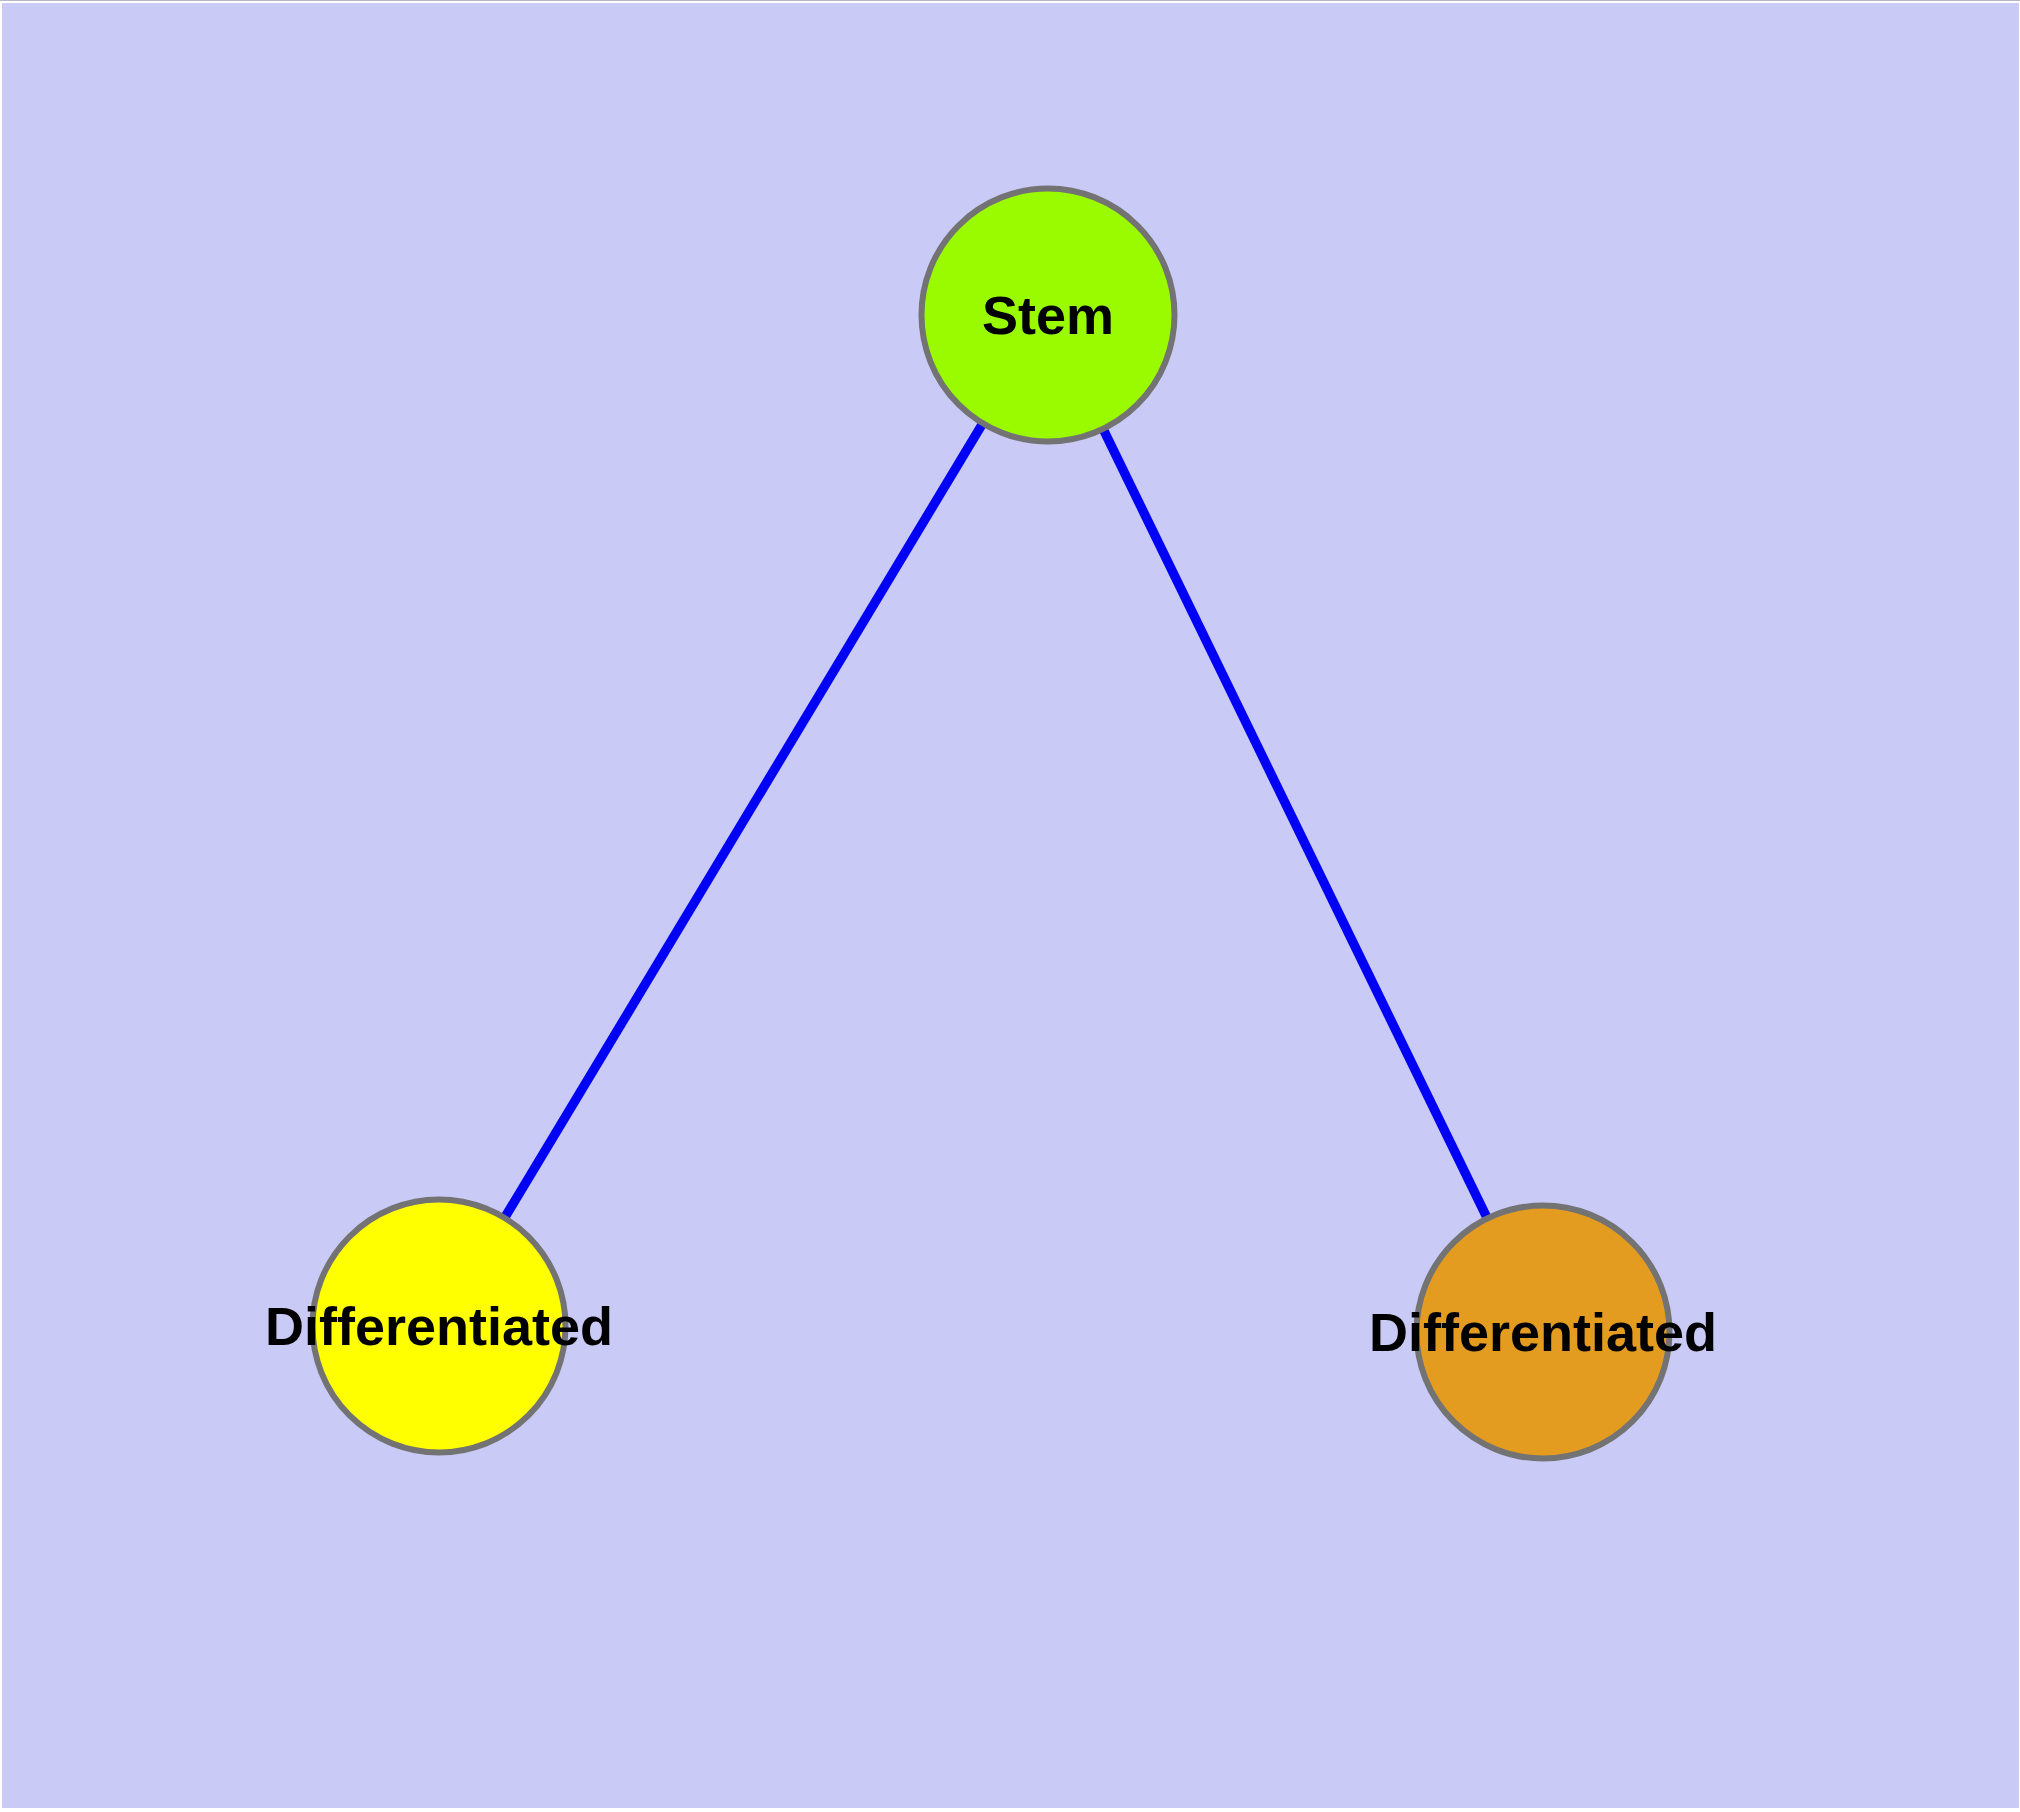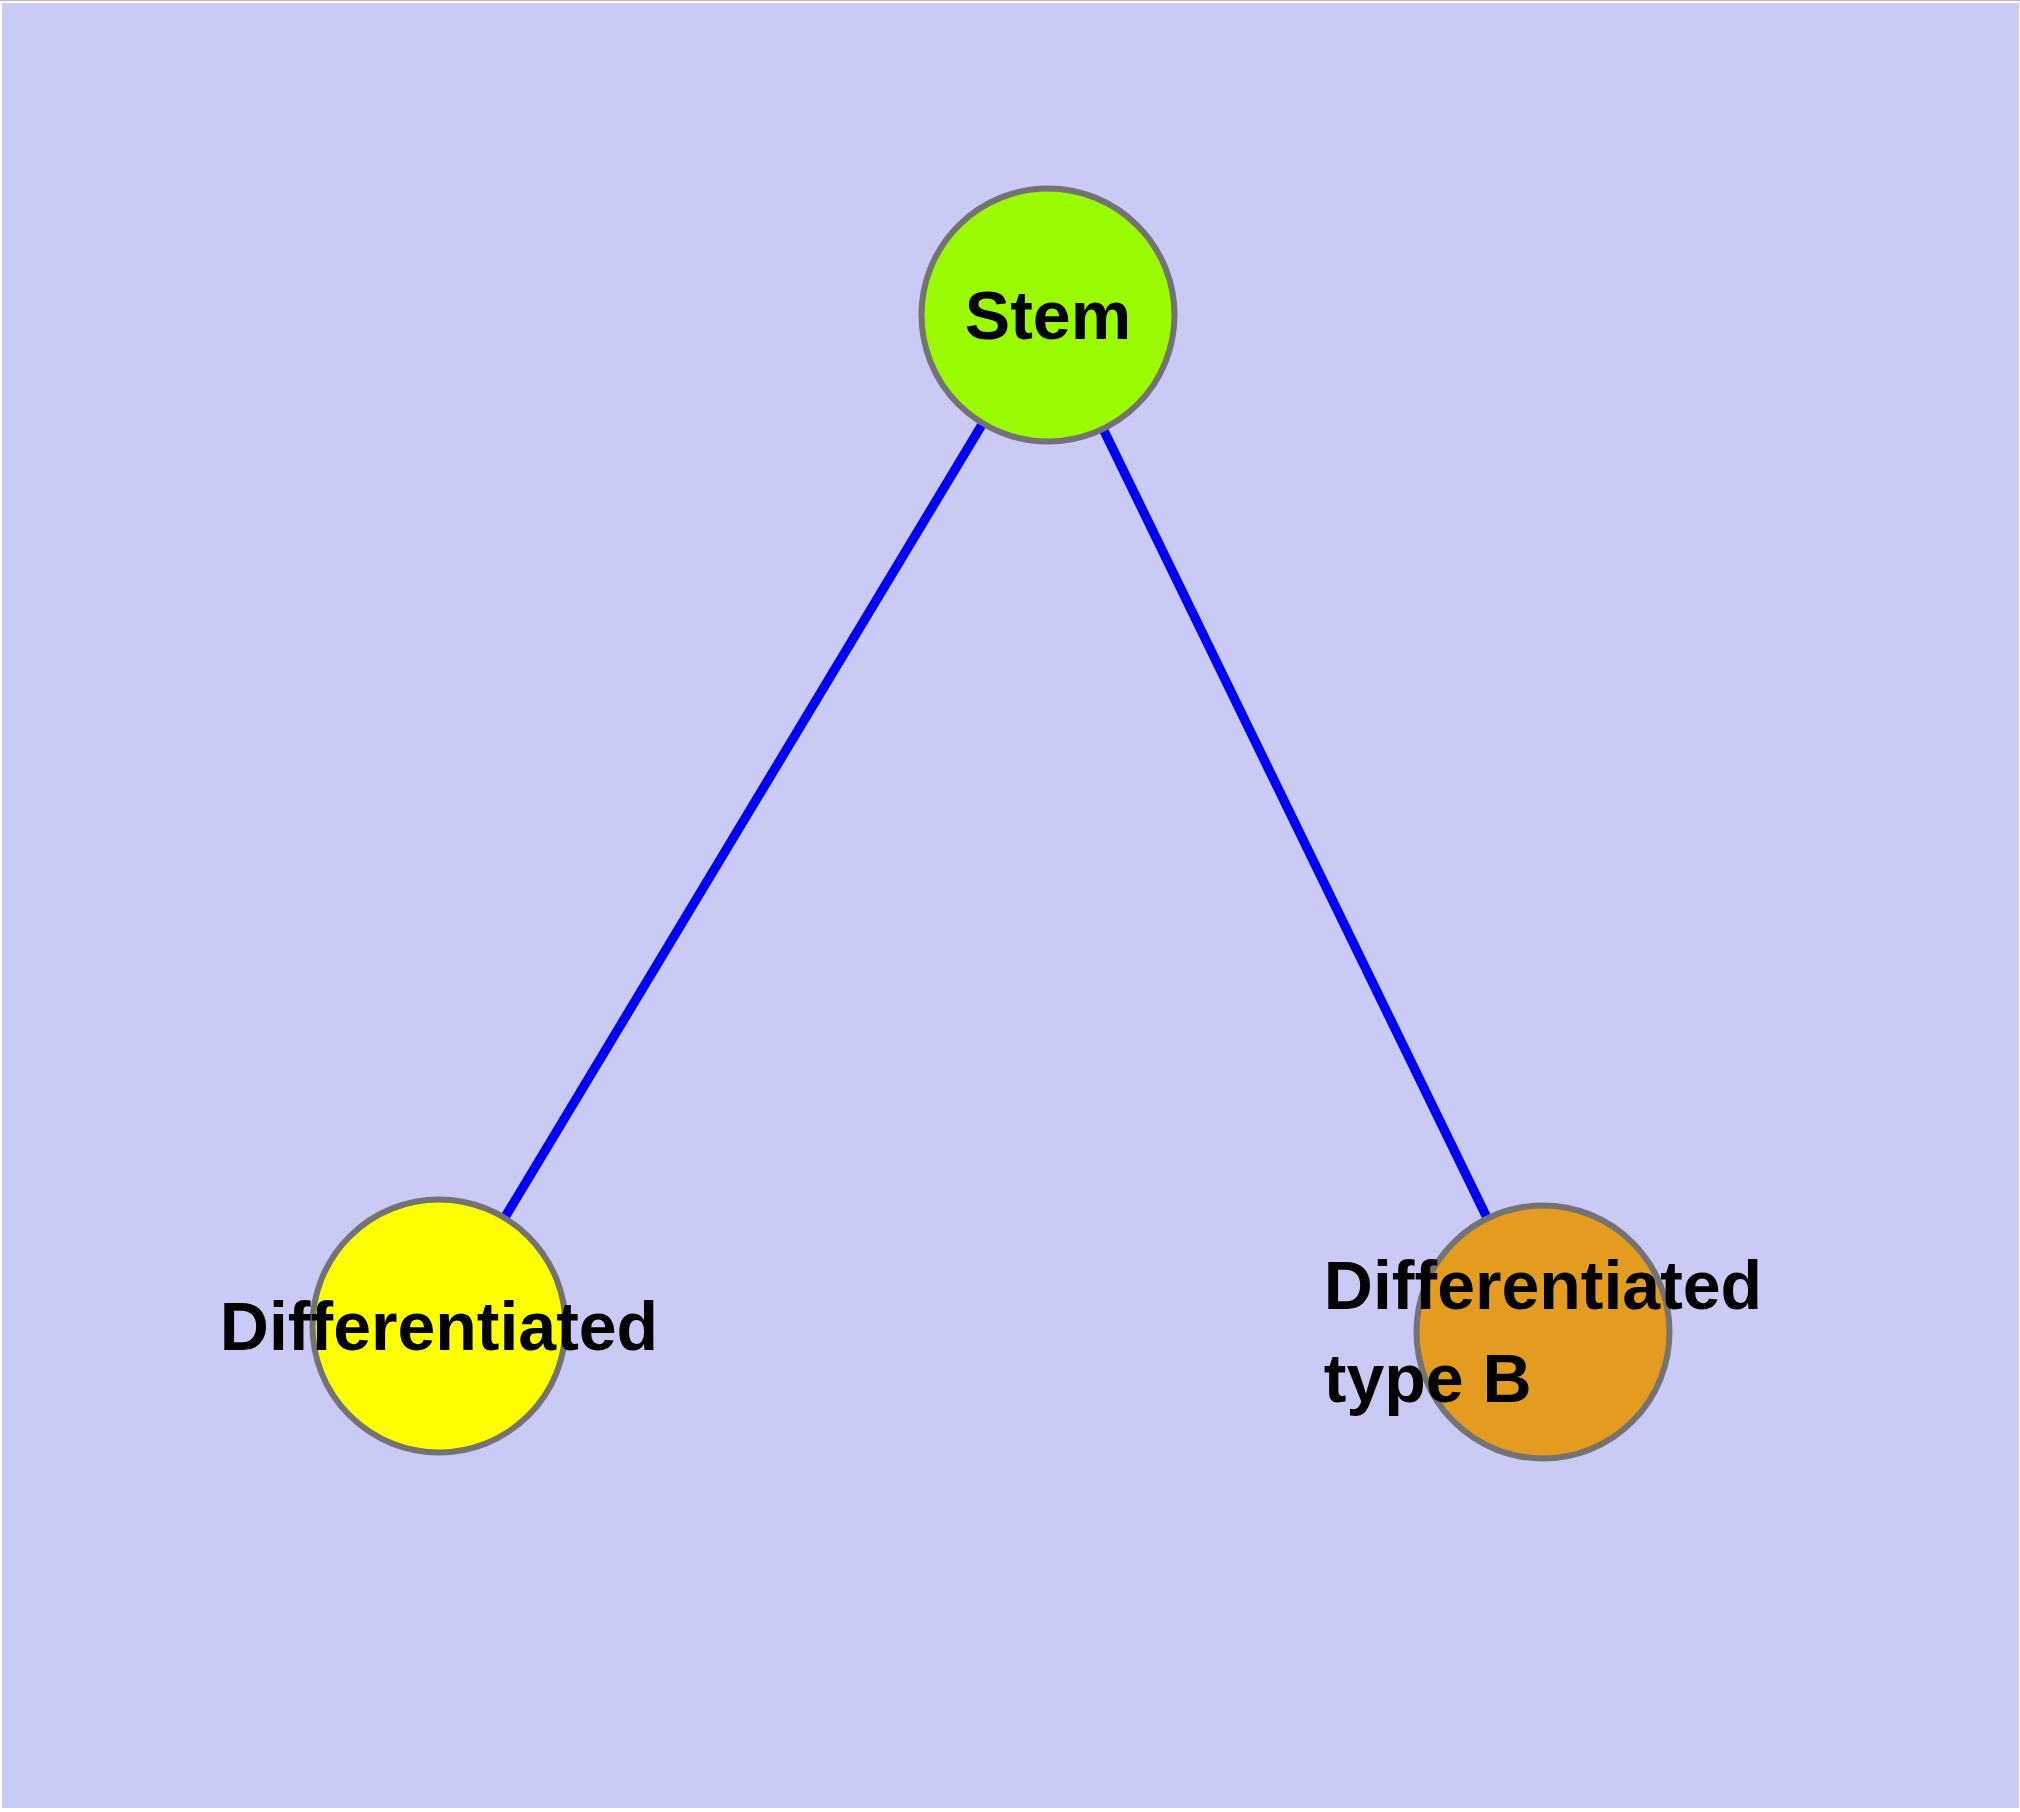--- a/index.html
+++ b/index.html
@@ -50,25 +50,25 @@
     transform: translate(-50%, -50%);
     border-radius: 50%;
     border-style: solid;
     box-sizing: border-box;
   }
   .node-label {
     position: absolute;
     left: 0;
     top: 0;
     transform: translate(-50%, -50%);
-    text-align: left;
+    text-align: right;
     white-space: nowrap;
     font-family: "Liberation Sans", sans-serif;
     font-weight: 700;
-    font-size: 68px;
+    font-size: 54px;
     line-height: 93px;
     color: #000000;
   }
   .label-line {
     display: block;
   }
 </style>
 </head>
 <body>
 
@@ -93,18 +93,17 @@
       <div class="node-circle" style="width: 259px; height: 259px; background: rgb(255, 255, 0); border-color: rgb(115, 115, 115); border-width: 6px;"></div>
       <div class="node-label" style="color: rgb(0, 0, 0);">
         <span class="label-line">Differentiated</span>
       </div>
     </div>
 
     <div class="node" style="left: 1543px; top: 1332px;">
       <div class="node-circle" style="width: 259px; height: 259px; background: rgb(228, 156, 32); border-color: rgb(115, 115, 115); border-width: 6px;"></div>
       <div class="node-label" style="color: rgb(0, 0, 0);">
         <span class="label-line">Differentiated</span>
-        <span class="label-line">type B</span>
       </div>
     </div>
   </div>
 </div>
 
 
 </body></html>

